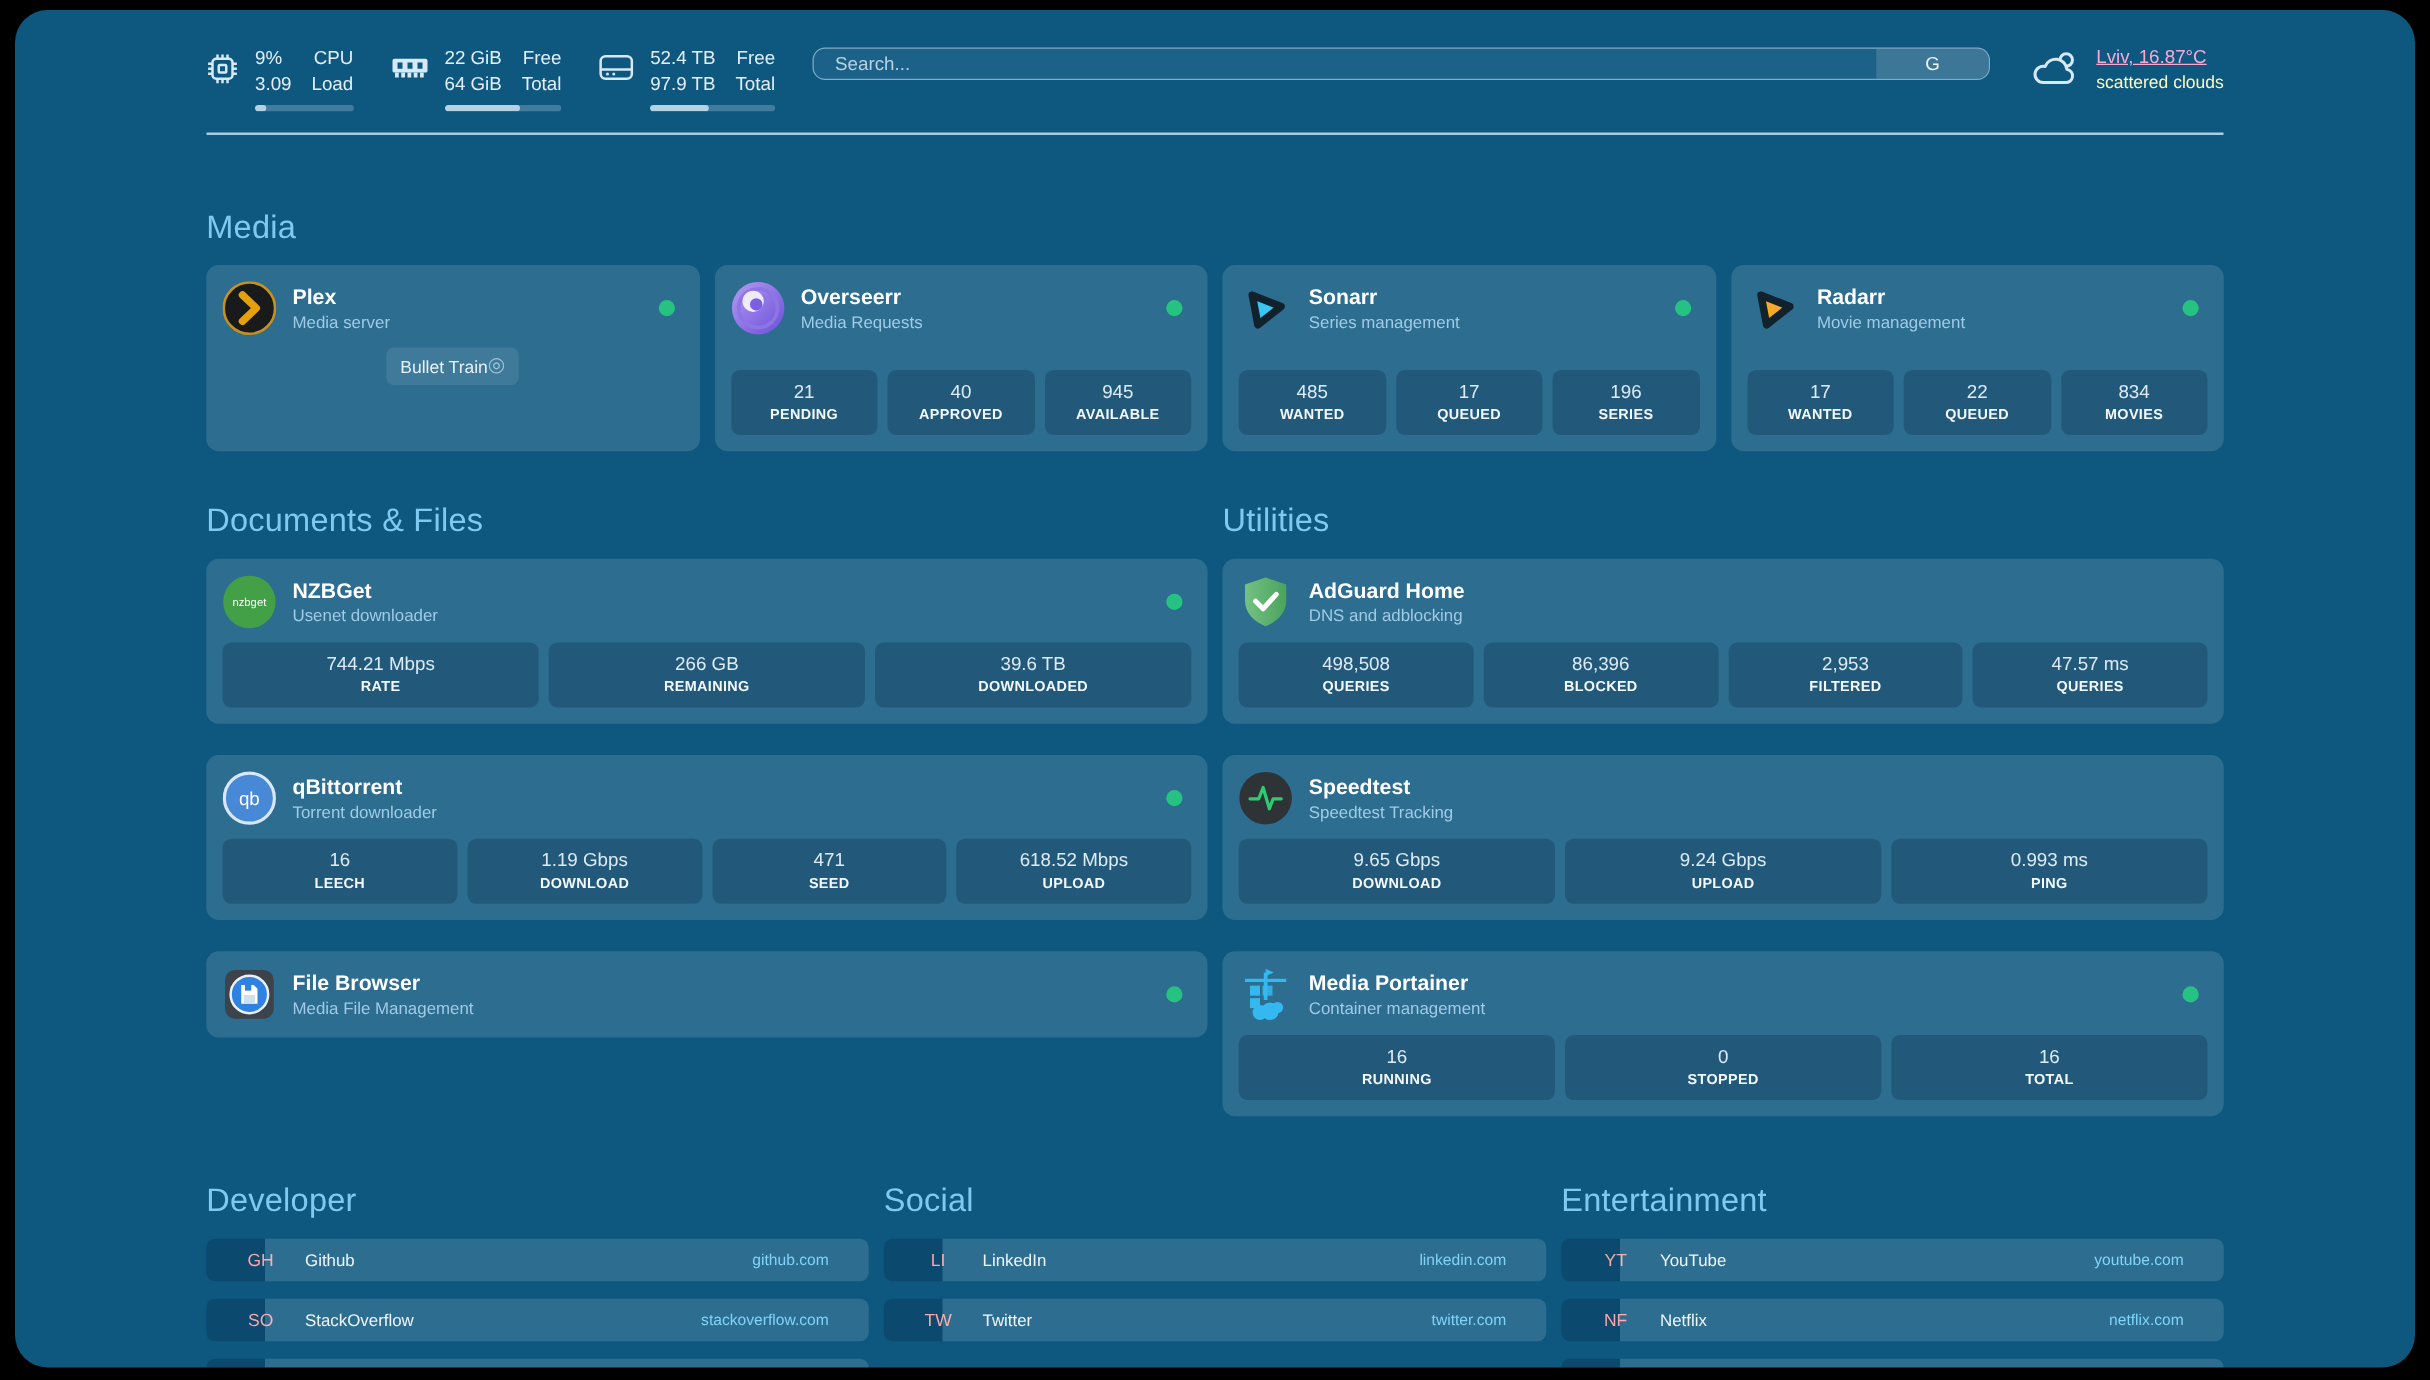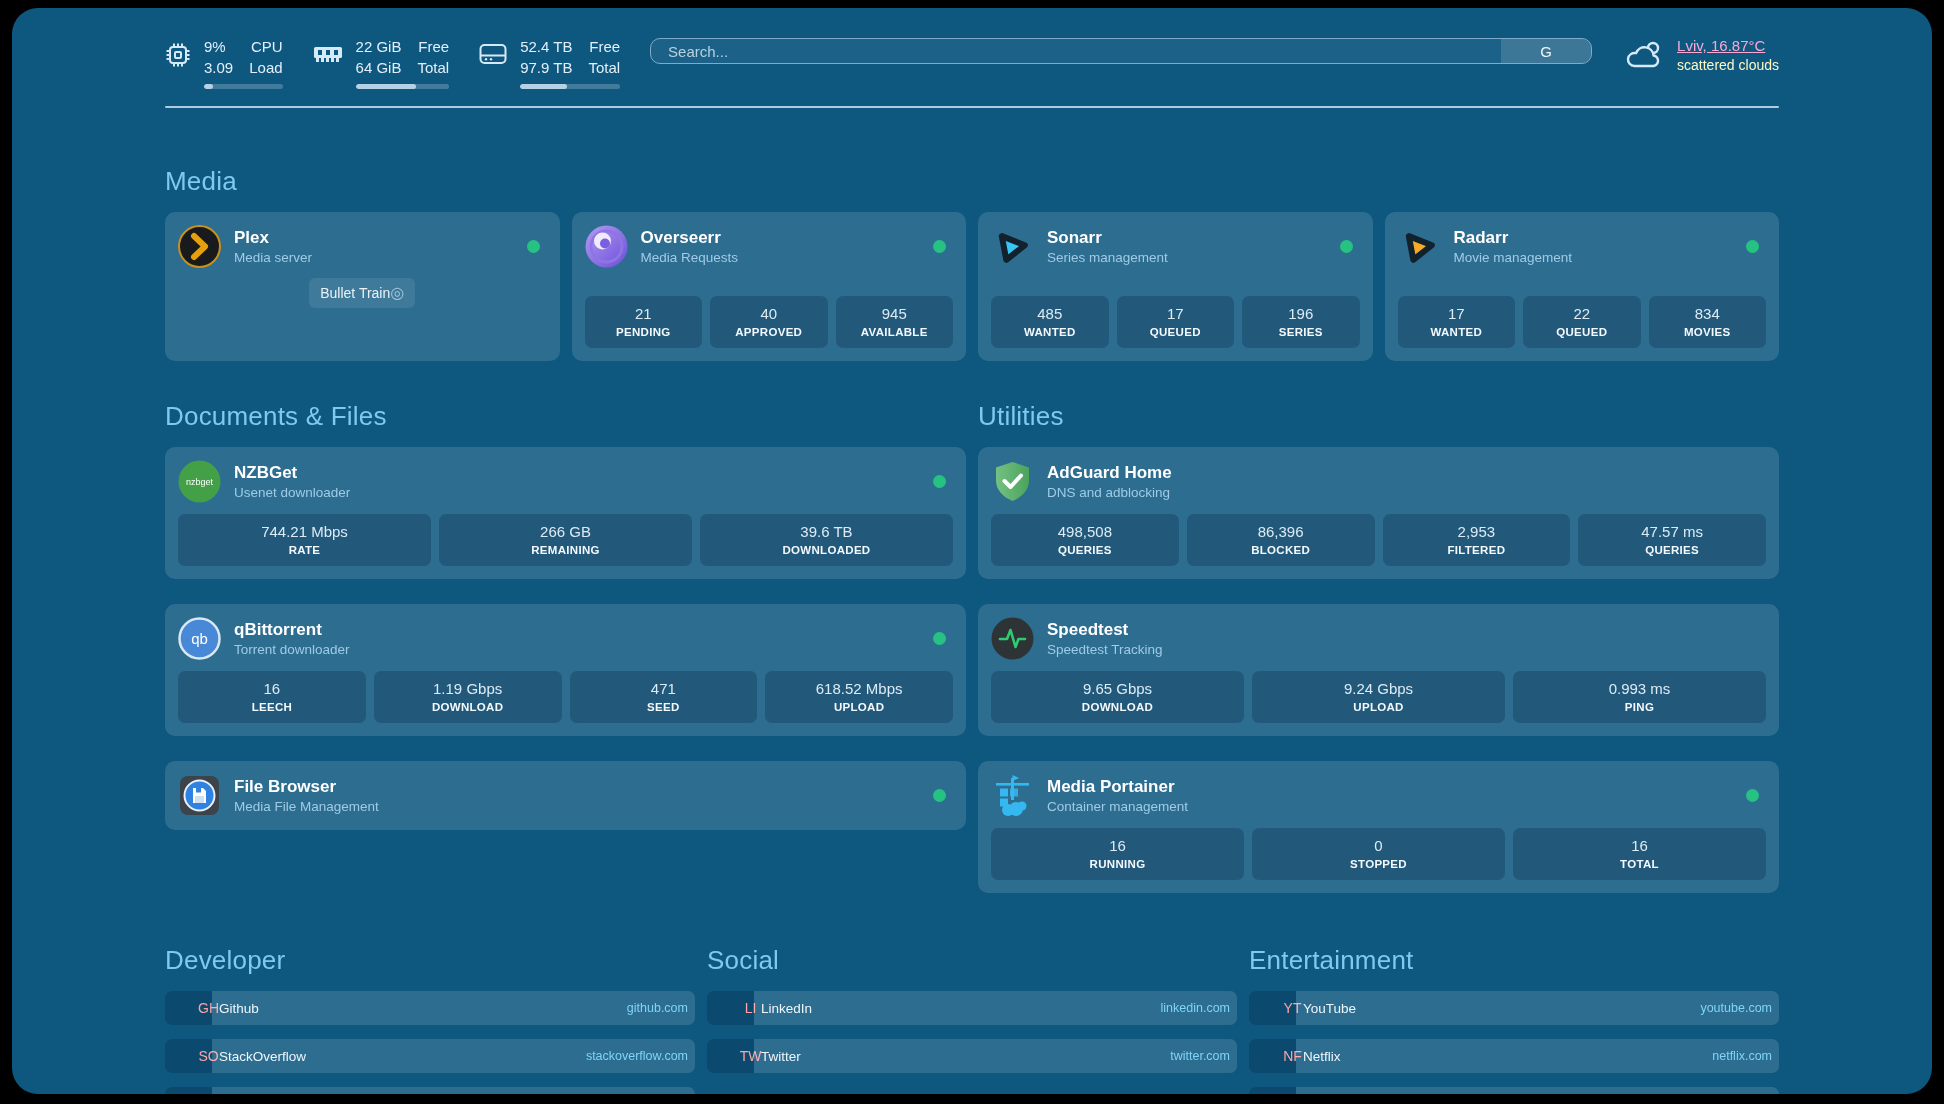--- a/index.html
+++ b/index.html
@@ -53,21 +53,21 @@
   .player-fill { position:absolute; left:0; top:0; bottom:0; background:rgba(6,38,64,0.42); border-radius:6px; }
   .pause { position:absolute; left:11px; top:50%; transform:translateY(-50%); display:flex; gap:3px; cursor:pointer; }
   .pause span { display:block; width:3.5px; height:12px; background:#eef6fb; border-radius:1px; }
   .player-time { position:absolute; right:22px; top:50%; transform:translateY(-50%); font-size:14.5px; color:#edf5fb;font-style:italic; }
 
   
   .bookmarks { display:grid; grid-template-columns:repeat(3,1fr); gap:12px; margin-top:52px; align-items:start; padding-bottom:40px; }
   .bm-rows { margin-top:15px; display:flex; flex-direction:column; gap:14px; }
   .bm-row { display:flex; height:34px; cursor:pointer; }
   .bm-abbr { width:47px; flex:none; background:rgba(7,40,68,0.30); border-radius:7px 0 0 7px; display:flex; align-items:center; justify-content:center; font-size:14px; color:#fca5a5;padding-left:40px; }
-  .bm-body { flex:1; background:rgba(255,255,255,0.128); border-radius:0 7px 7px 0; display:flex; align-items:center; padding:0 7px; min-width:0; }
+  .bm-body { flex:1; background:rgba(255,255,255,0.128); border-radius:0 7px 7px 0; display:flex; align-items:center; padding:0 32px; min-width:0; }
   .bm-name { font-size:13.5px; color:#eef6fb; }
   .bm-url { margin-left:auto; font-size:12.5px; color:#7fd4f7; }
 
   svg { display:block; }
 </style>
 </head>
 <body>
 
 <div class="screen">
   <div class="container">

